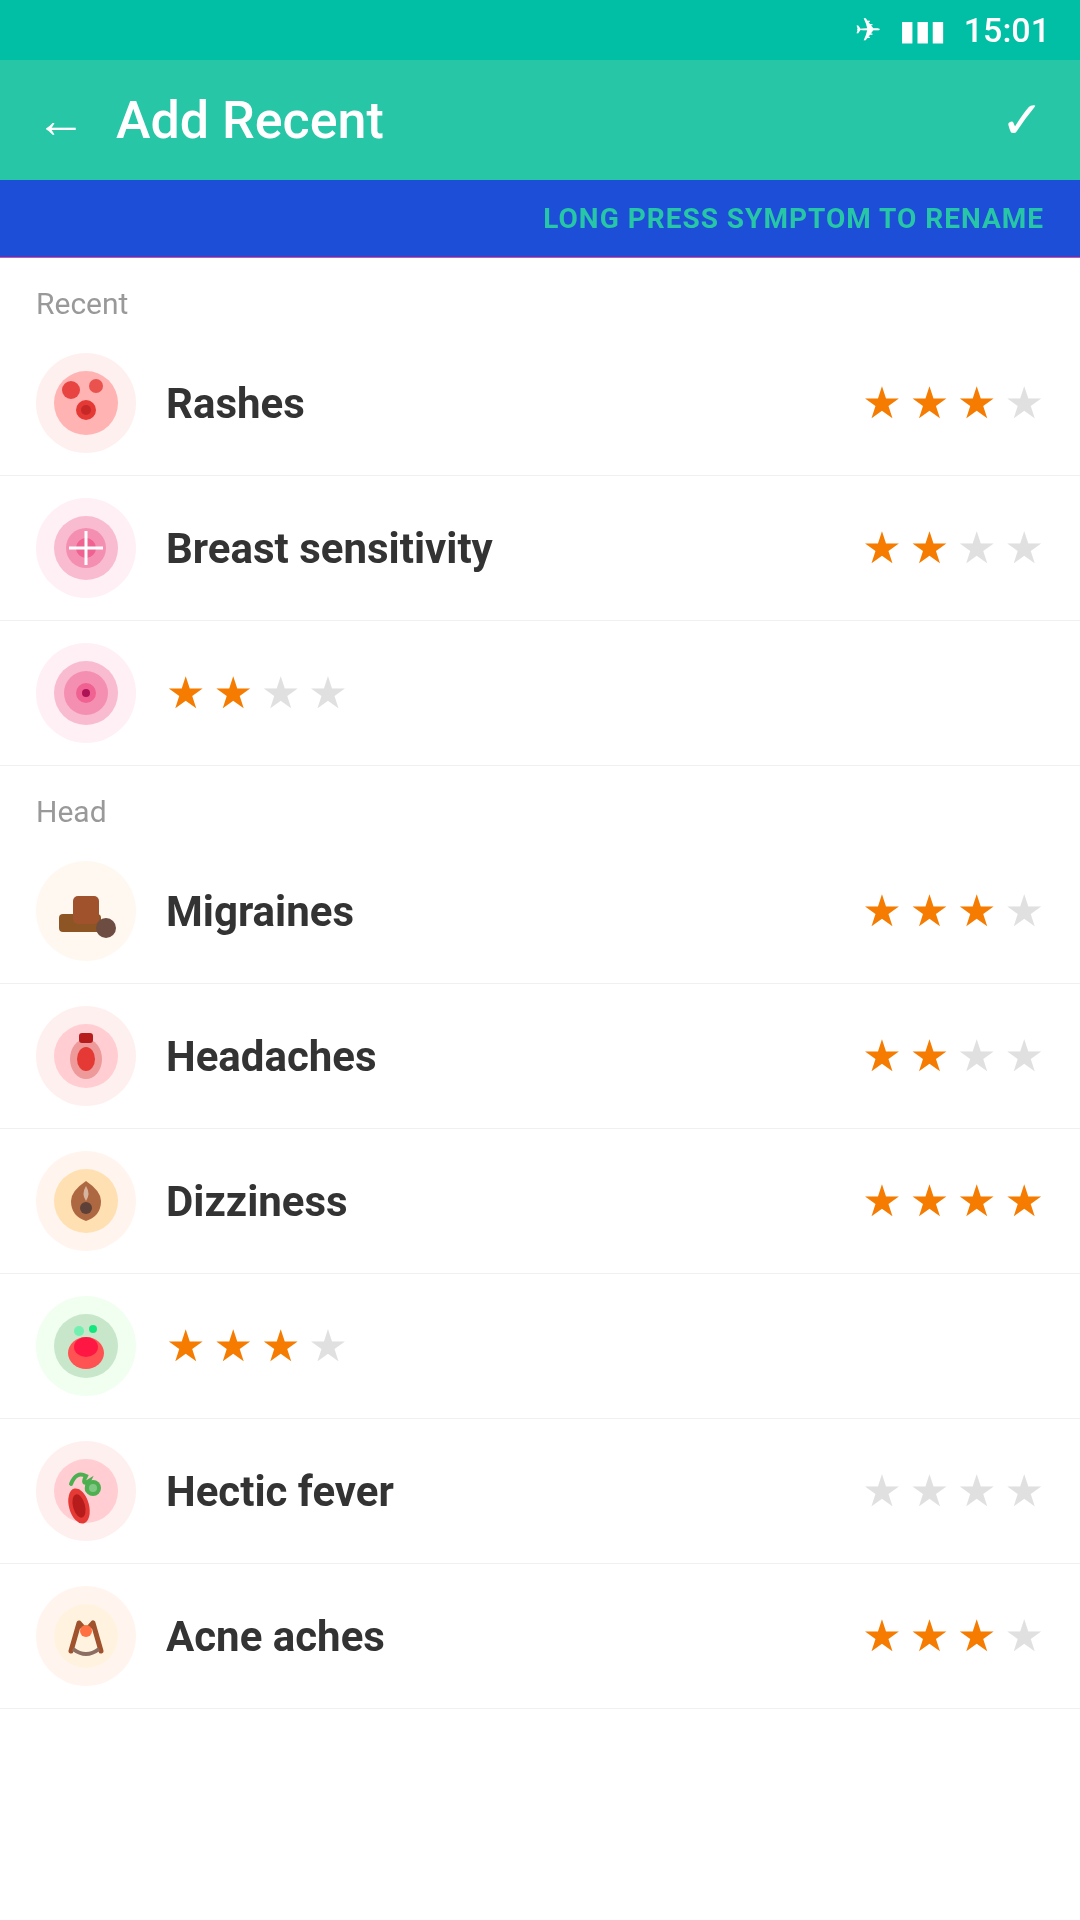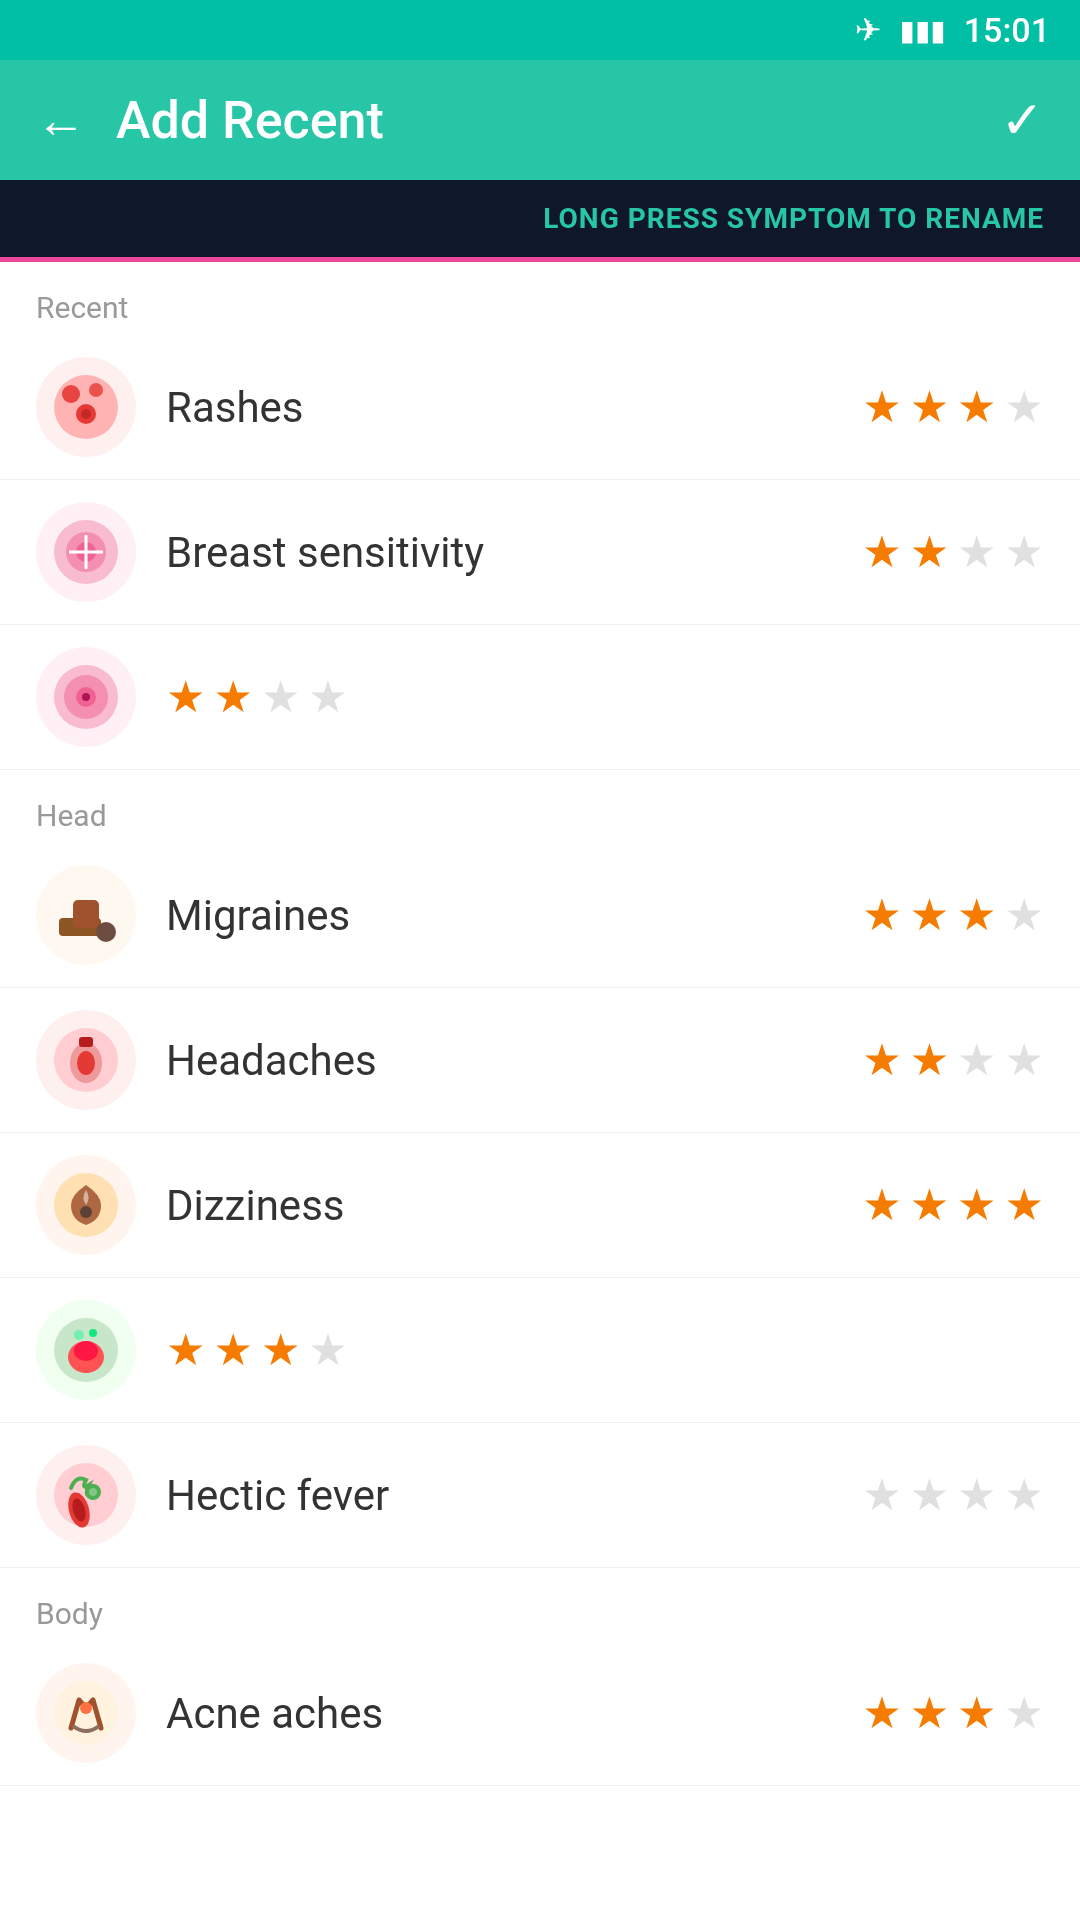--- a/index.html
+++ b/index.html
@@ -61,23 +61,23 @@
     }
     .app-bar .check-btn {
       color: #fff;
       font-size: 52px;
       cursor: pointer;
       font-weight: 300;
     }
 
     
     .hint-bar {
-      background: #0f172a;
+      background: #1d4ed8;
       padding: 22px 36px;
-      border-bottom: 5px solid #ec4899;
+      border-bottom: 1px solid #ec4899;
       text-align: right;
     }
     .hint-bar .hint-text {
       color: #26C6A6;
       font-size: 28px;
       font-weight: 700;
       letter-spacing: 1px;
     }
 
     
@@ -111,21 +111,21 @@
       margin-right: 30px;
       flex-shrink: 0;
       font-size: 52px;
       background: #f5f5f5;
       overflow: hidden;
     }
     .symptom-name {
       flex: 1;
       font-size: 42px;
       color: #333;
-      font-weight: 400;
+      font-weight: 700;
     }
     .stars {
       display: flex;
       gap: 8px;
     }
     .star {
       font-size: 44px;
       color: #e0e0e0;
     }
     .star.filled {
@@ -296,21 +296,20 @@
   </svg>
       </div>
       <span class="symptom-name">Hectic fever</span>
       <div class="stars">
         <span class="star ">★</span>
         <span class="star ">★</span>
         <span class="star ">★</span>
         <span class="star ">★</span>
       </div>
     </li>
-    <li class="section-header"><span>Body</span></li>
     <li class="symptom-item">
       <div class="symptom-icon icon-neck-aches">
         <svg width="70" height="70" viewBox="0 0 70 70">
     <circle cx="35" cy="35" r="32" fill="#fff3e0"></circle>
     <path d="M20 50 L28 22 L35 30 L42 22 L50 50" stroke="#a0522d" stroke-width="5" fill="none" stroke-linecap="round" stroke-linejoin="round"></path>
     <circle cx="35" cy="30" r="6" fill="#ff7043"></circle>
     <path d="M22 48 Q35 58 48 48" stroke="#8d6e63" stroke-width="4" fill="none"></path>
   </svg>
       </div>
       <span class="symptom-name">Acne aches</span>

